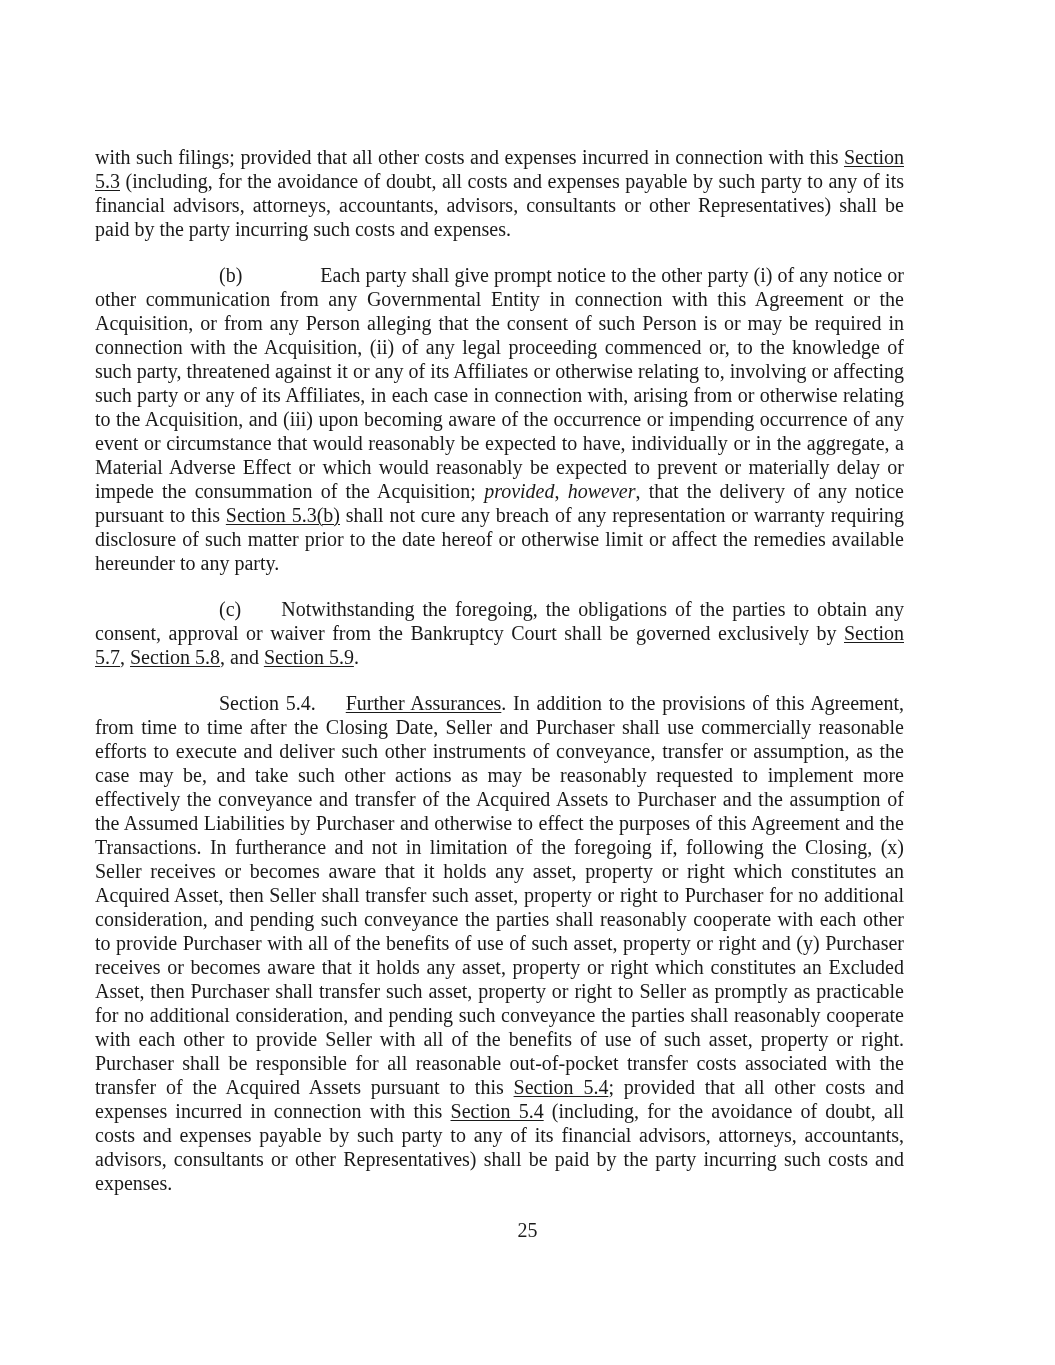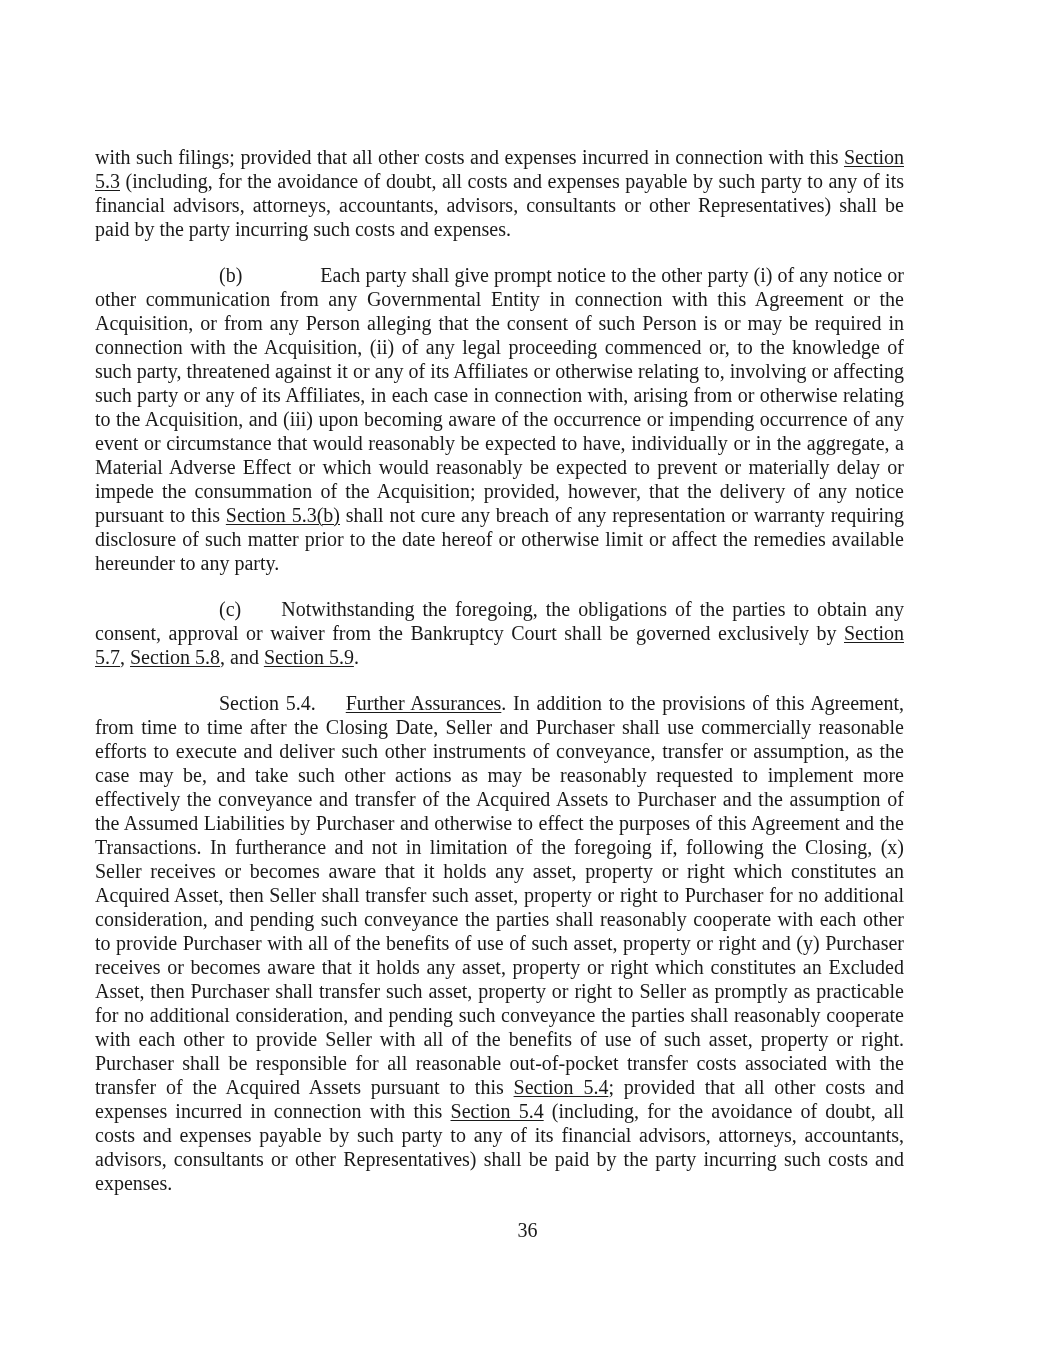--- a/index.html
+++ b/index.html
@@ -39,20 +39,21 @@
   .tab {
     display: inline-block;
     height: 1px;
   }
   .u {
     text-decoration: underline;
     text-decoration-thickness: 1px;
     text-underline-offset: 2px;
   }
   .i {
+    font-style: italic;
   }
   .page-footer {
     position: absolute;
     left: 0;
     top: 1218px;
     width: 1055px;
     text-align: center;
     font-size: 20px;
     line-height: 24px;
     color: #1a1a1a;
@@ -62,15 +63,15 @@
 <body>
 
 <main class="page">
   <section class="content" id="doc-content">
       <p class="para"><span>with such filings; provided that all other costs and expenses incurred in connection with this </span><span class="u">Section 5.3</span><span> (including, for the avoidance of doubt, all costs and expenses payable by such party to any of its financial advisors, attorneys, accountants, advisors, consultants or other Representatives) shall be paid by the party incurring such costs and expenses.</span></p>
       <p class="para indent"><span>(b)</span><span class="tab" style="width: 78px;"></span><span>Each party shall give prompt notice to the other party (i) of any notice or other communication from any Governmental Entity in connection with this Agreement or the Acquisition, or from any Person alleging that the consent of such Person is or may be required in connection with the Acquisition, (ii) of any legal proceeding commenced or, to the knowledge of such party, threatened against it or any of its Affiliates or otherwise relating to, involving or affecting such party or any of its Affiliates, in each case in connection with, arising from or otherwise relating to the Acquisition, and (iii) upon becoming aware of the occurrence or impending occurrence of any event or circumstance that would reasonably be expected to have, individually or in the aggregate, a Material Adverse Effect or which would reasonably be expected to prevent or materially delay or impede the consummation of the Acquisition; </span><span class="i">provided</span><span>, </span><span class="i">however</span><span>, that the delivery of any notice pursuant to this </span><span class="u">Section 5.3(b)</span><span> shall not cure any breach of any representation or warranty requiring disclosure of such matter prior to the date hereof or otherwise limit or affect the remedies available hereunder to any party.</span></p>
       <p class="para indent"><span>(c)</span><span class="tab" style="width: 40px;"></span><span>Notwithstanding the foregoing, the obligations of the parties to obtain any consent, approval or waiver from the Bankruptcy Court shall be governed exclusively by </span><span class="u">Section 5.7</span><span>, </span><span class="u">Section 5.8</span><span>, and </span><span class="u">Section 5.9</span><span>.</span></p>
       <p class="para indent"><span>Section 5.4.</span><span class="tab" style="width: 30px;"></span><span class="u">Further Assurances</span><span>. In addition to the provisions of this Agreement, from time to time after the Closing Date, Seller and Purchaser shall use commercially reasonable efforts to execute and deliver such other instruments of conveyance, transfer or assumption, as the case may be, and take such other actions as may be reasonably requested to implement more effectively the conveyance and transfer of the Acquired Assets to Purchaser and the assumption of the Assumed Liabilities by Purchaser and otherwise to effect the purposes of this Agreement and the Transactions. In furtherance and not in limitation of the foregoing if, following the Closing, (x) Seller receives or becomes aware that it holds any asset, property or right which constitutes an Acquired Asset, then Seller shall transfer such asset, property or right to Purchaser for no additional consideration, and pending such conveyance the parties shall reasonably cooperate with each other to provide Purchaser with all of the benefits of use of such asset, property or right and (y) Purchaser receives or becomes aware that it holds any asset, property or right which constitutes an Excluded Asset, then Purchaser shall transfer such asset, property or right to Seller as promptly as practicable for no additional consideration, and pending such conveyance the parties shall reasonably cooperate with each other to provide Seller with all of the benefits of use of such asset, property or right. Purchaser shall be responsible for all reasonable out-of-pocket transfer costs associated with the transfer of the Acquired Assets pursuant to this </span><span class="u">Section 5.4</span><span>; provided that all other costs and expenses incurred in connection with this </span><span class="u">Section 5.4</span><span> (including, for the avoidance of doubt, all costs and expenses payable by such party to any of its financial advisors, attorneys, accountants, advisors, consultants or other Representatives) shall be paid by the party incurring such costs and expenses.</span></p>
     </section>
   <footer class="page-footer">
-    <span>36</span>
+    <span>25</span>
   </footer>
 </main>
 
 </body></html>

